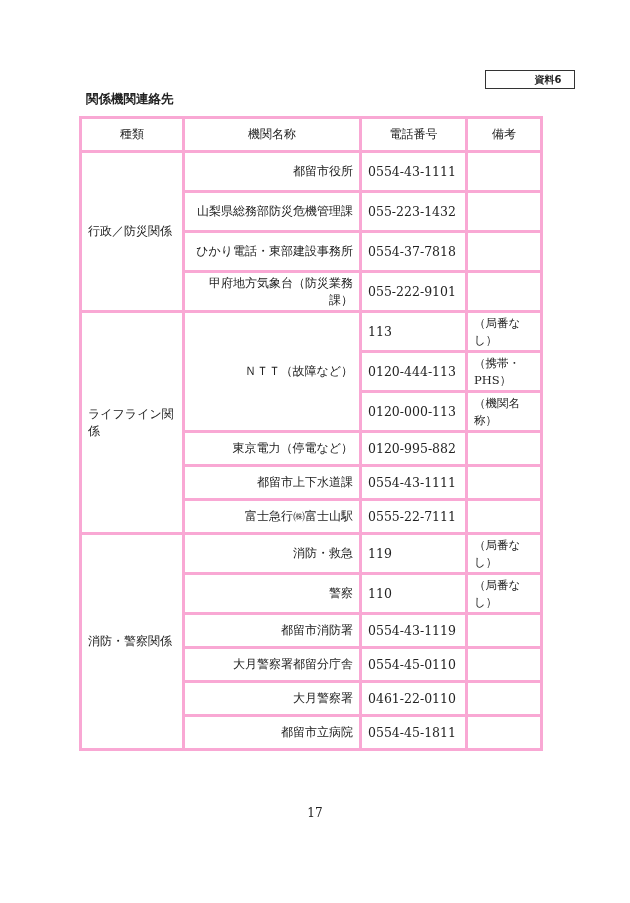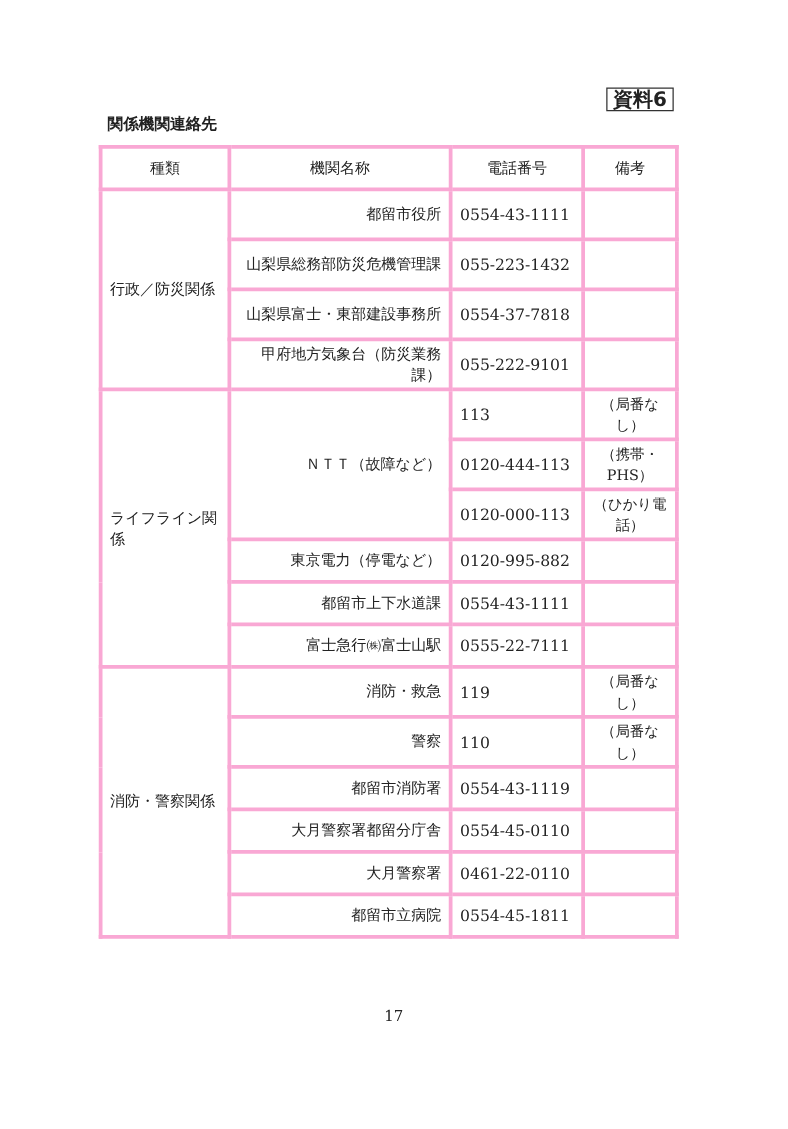--- a/index.html
+++ b/index.html
@@ -1,32 +1,32 @@
 <!DOCTYPE html>
 <html><head>
   <meta charset="utf-8">
   <style>
     html, body { margin: 0; padding: 0; background: #ffffff; }
     body { width: 630px; height: 903px; position: relative; overflow: hidden;
       font-family: "DejaVu Serif", "Liberation Serif", serif; color: #222; }
     .ref-box { position: absolute; left: 485px; top: 70px; width: 52px; height: 17px;
       border: 1px solid #333; font-family: "DejaVu Sans", sans-serif; font-weight: bold;
-      font-size: 16px; line-height: 17px; text-align: center; }
+      font-size: 10px; line-height: 17px; text-align: center; padding-left: 36px; }
     .title { position: absolute; left: 86px; top: 91px; font-family: "DejaVu Sans", sans-serif;
       font-weight: bold; font-size: 12.5px; }
     table.contacts { position: absolute; left: 79px; top: 116px; width: 461px;
       border-collapse: collapse; font-size: 12px; table-layout: fixed; }
     table.contacts td, table.contacts th { border: 3px solid #f9a8d4; padding: 0 6px;
       vertical-align: middle; line-height: 17px; font-weight: normal; }
     table.contacts th { height: 31px; text-align: center; }
     col.c1 { width: 103px; } col.c2 { width: 177px; } col.c3 { width: 106px; } col.c4 { width: 75px; }
     td.cat { padding-left: 5px; }
     td.name { padding-left: 7px; text-align: right; }
     td.phone { padding-left: 8px; font-size: 12.5px; }
-    td.note { text-align: center; padding: 0 12px 0 4px; font-size: 11.5px; line-height: 16px; }
+    td.note { text-align: left; padding: 0 12px 0 4px; font-size: 11.5px; line-height: 16px; }
     tr.r32 td { height: 31px; }
     tr.r38 td { height: 37px; }
     .page-num { position: absolute; left: 0; width: 630px; top: 806px; text-align: center;
       font-size: 12px; }
   </style>
 </head>
 <body>
 
 <div class="ref-box">資料6</div>
 <div class="title">関係機関連絡先</div>
@@ -53,21 +53,21 @@
       <td class="name" style="height:31px">都留市役所</td>
       <td class="phone">0554-43-1111</td>
       <td class="note"></td>
     </tr>
     <tr class="r38">
       <td class="name">山梨県総務部防災危機管理課</td>
       <td class="phone">055-223-1432</td>
       <td class="note"></td>
     </tr>
     <tr class="r38">
-      <td class="name">山梨県富士・東部建設事務所</td>
+      <td class="name">ひかり電話・東部建設事務所</td>
       <td class="phone">0554-37-7818</td>
       <td class="note"></td>
     </tr>
     <tr class="r38">
       <td class="name">甲府地方気象台（防災業務課）</td>
       <td class="phone">055-222-9101</td>
       <td class="note"></td>
     </tr>
 
     <tr class="r38">
@@ -75,21 +75,21 @@
       <td class="name" rowspan="3">ＮＴＴ（故障など）</td>
       <td class="phone">113</td>
       <td class="note">（局番なし）</td>
     </tr>
     <tr class="r38">
       <td class="phone">0120-444-113</td>
       <td class="note">（携帯・PHS）</td>
     </tr>
     <tr class="r38">
       <td class="phone">0120-000-113</td>
-      <td class="note">（ひかり電話）</td>
+      <td class="note">（機関名称）</td>
     </tr>
     <tr class="r32">
       <td class="name">東京電力（停電など）</td>
       <td class="phone">0120-995-882</td>
       <td class="note"></td>
     </tr>
     <tr class="r32">
       <td class="name">都留市上下水道課</td>
       <td class="phone">0554-43-1111</td>
       <td class="note"></td>

